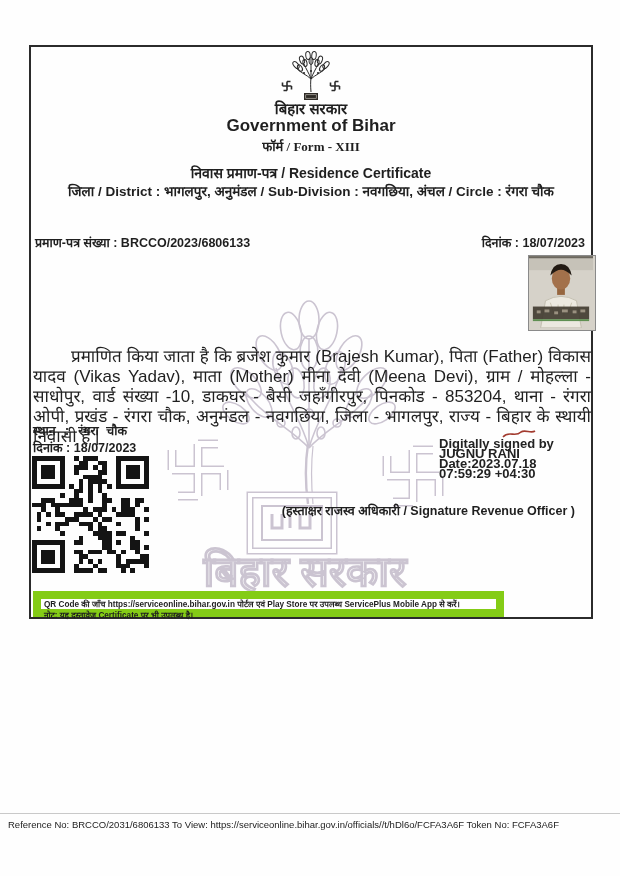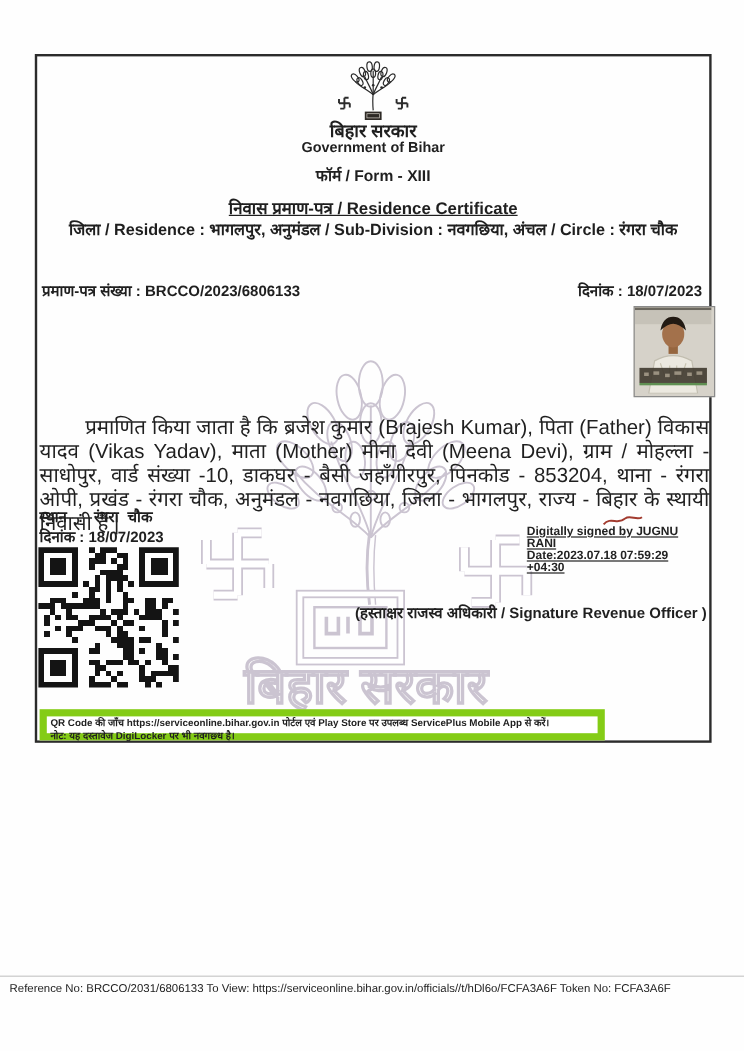--- a/index.html
+++ b/index.html
@@ -14,45 +14,45 @@
   .page{position:absolute;inset:0;background:#fefefe;}
   .cert-box{
     position:absolute;left:29px;top:45px;width:564px;height:574px;
     border:2px solid #2b2b2b;box-sizing:border-box;background:transparent;
   }
   .wm{position:absolute;left:150px;top:252px;width:310px;height:345px;z-index:0;}
   .layer{position:absolute;inset:0;z-index:1;}
   .ctr{position:absolute;left:0;right:0;text-align:center;font-weight:bold;}
   .logo{position:absolute;left:50%;transform:translateX(-50%);top:2px;}
   .t-hi{top:51px;font-size:15px;}
-  .t-en{top:69px;font-size:12px;}
-  .t-form{top:90px;font-size:13px;}
-  .t-cert{top:116px;font-size:14px;text-decoration:underline;}
+  .t-en{top:69px;font-size:17px;}
+  .t-form{top:90px;font-size:13px;font-family:Liberation Serif, serif;}
+  .t-cert{top:116px;font-size:14px;}
   .t-jur{top:135px;font-size:13.5px;}
   .metarow{position:absolute;top:187px;left:4px;right:4px;font-size:12.5px;font-weight:bold;}
   .metarow .cno{position:absolute;left:0;text-align:center;}
   .metarow .cdt{position:absolute;right:2px;}
   .photo{
     position:absolute;left:497px;top:208px;width:66px;height:74px;
     border:1px solid #8a8a8a;background:#d6d2c9;
   }
   .stmt{
     position:absolute;left:2px;top:300px;width:558px;
     font-size:17px;font-weight:normal;line-height:20px;
     text-align:justify;text-indent:38px;
   }
   .place{position:absolute;left:2px;top:375px;font-size:12.5px;font-weight:bold;font-family:Liberation Mono, monospace;}
   .pdate{position:absolute;left:2px;top:392px;font-size:12.5px;font-weight:bold;}
   .qr{position:absolute;left:1px;top:409px;width:117px;height:117px;}
-  .dsig{position:absolute;left:408px;top:392px;font-size:10px;line-height:10px;color:#222;font-weight:bold;text-decoration:underline;}
+  .dsig{position:absolute;left:408px;top:392px;font-size:13px;line-height:10px;color:#222;font-weight:bold;}
   .squiggle{position:absolute;left:470px;top:381px;}
-  .sigcap{position:absolute;right:2px;top:455px;font-size:12.5px;font-weight:bold;text-align:right;}
+  .sigcap{position:absolute;right:16px;top:455px;font-size:12.5px;font-weight:bold;text-align:right;}
   .notebox{
     position:absolute;left:2px;top:544px;width:471px;height:26px;
-    border:6px solid #84cc16;box-sizing:border-box;
+    border:8px solid #84cc16;box-sizing:border-box;
     font-size:8.2px;font-weight:bold;line-height:10.5px;padding:1px 3px;
     background:rgba(255,255,255,.6);
   }
   .footer-divider{position:absolute;left:0;top:813px;width:620px;border-top:1px solid #c9c9c9;}
   .footer{position:absolute;left:8px;top:819px;font-size:9.5px;color:#222;}
   svg{display:block;}
   .qr svg{shape-rendering:crispEdges;}
 </style>
 </head>
 <body>
@@ -150,21 +150,21 @@
           <path d="M-9,0 H9 M0,-9 V9 M0,-9 H7 M9,0 V7 M0,9 H-7 M-9,0 V-7" fill="none" stroke="#2b2b2b" stroke-width="3.2"></path>
         </g>
         <rect x="56" y="88" width="28" height="14" fill="#2e2a26"></rect>
         <rect x="59.5" y="91.5" width="21" height="7" fill="none" stroke="#cfcac2" stroke-width="1.2"></rect>
       </svg>
 
       <div class="ctr t-hi">बिहार सरकार</div>
       <div class="ctr t-en">Government of Bihar</div>
       <div class="ctr t-form">फॉर्म / Form - XIII</div>
       <div class="ctr t-cert">निवास प्रमाण-पत्र / Residence Certificate</div>
-      <div class="ctr t-jur">जिला / Residence : भागलपुर, अनुमंडल / Sub-Division : नवगछिया, अंचल / Circle : रंगरा चौक</div>
+      <div class="ctr t-jur">जिला / District : भागलपुर, अनुमंडल / Sub-Division : नवगछिया, अंचल / Circle : रंगरा चौक</div>
 
       <div class="metarow">
         <span class="cno">प्रमाण-पत्र संख्या : BRCCO/2023/6806133</span>
         <span class="cdt">दिनांक : 18/07/2023</span>
       </div>
 
       <div class="photo">
         <svg viewBox="0 0 66 74" width="64" height="72">
           <rect width="66" height="74" fill="#d6d2c9"></rect>
           <rect width="66" height="2.5" fill="#6b675e"></rect>
@@ -477,21 +477,21 @@
       </svg>
       <div class="dsig">
         <div>Digitally signed by JUGNU RANI</div>
         <div>Date:2023.07.18 07:59:29 +04:30</div>
       </div>
 
       <div class="sigcap">(हस्ताक्षर राजस्व अधिकारी / Signature Revenue Officer )</div>
 
       <div class="notebox">
         <div>QR Code की जाँच https://serviceonline.bihar.gov.in पोर्टल एवं Play Store पर उपलब्ध ServicePlus Mobile App से करें।</div>
-        <div>नोट: यह दस्तावेज DigiLocker पर भी नवगछ्ध है।</div>
+        <div>नोट: यह दस्तावेज Certificate पर भी उपलब्ध है।</div>
       </div>
 
     </div>
   </div>
 
   <div class="footer-divider"></div>
   <div class="footer">Reference No: BRCCO/2031/6806133 To View: https://serviceonline.bihar.gov.in/officials//t/hDl6o/FCFA3A6F Token No: FCFA3A6F</div>
 
 </div>
 

